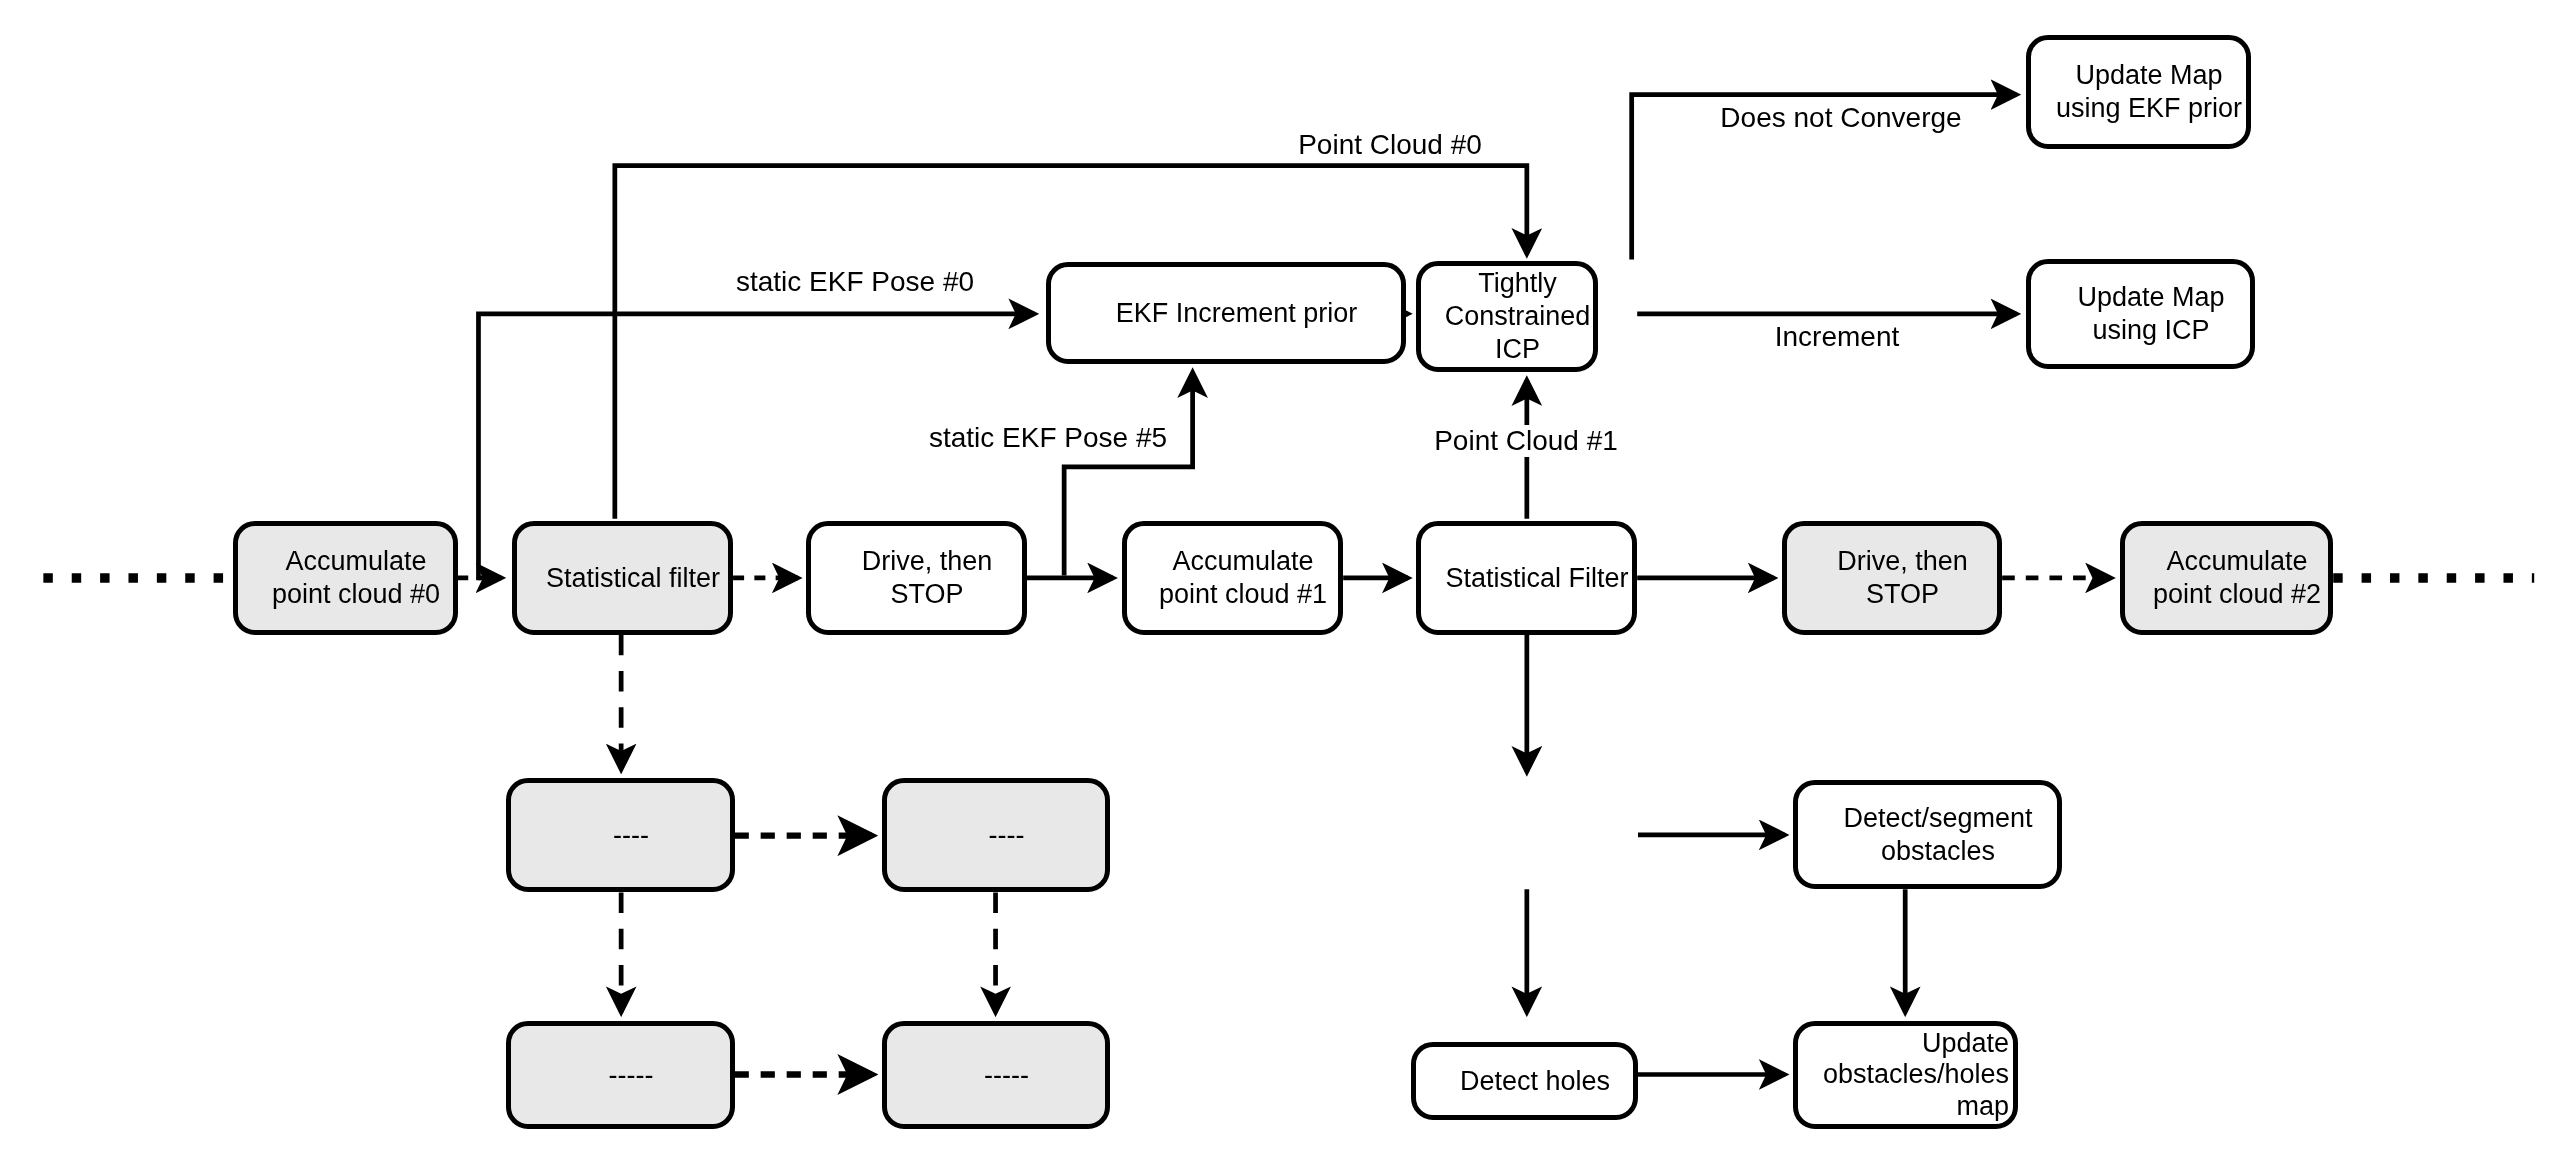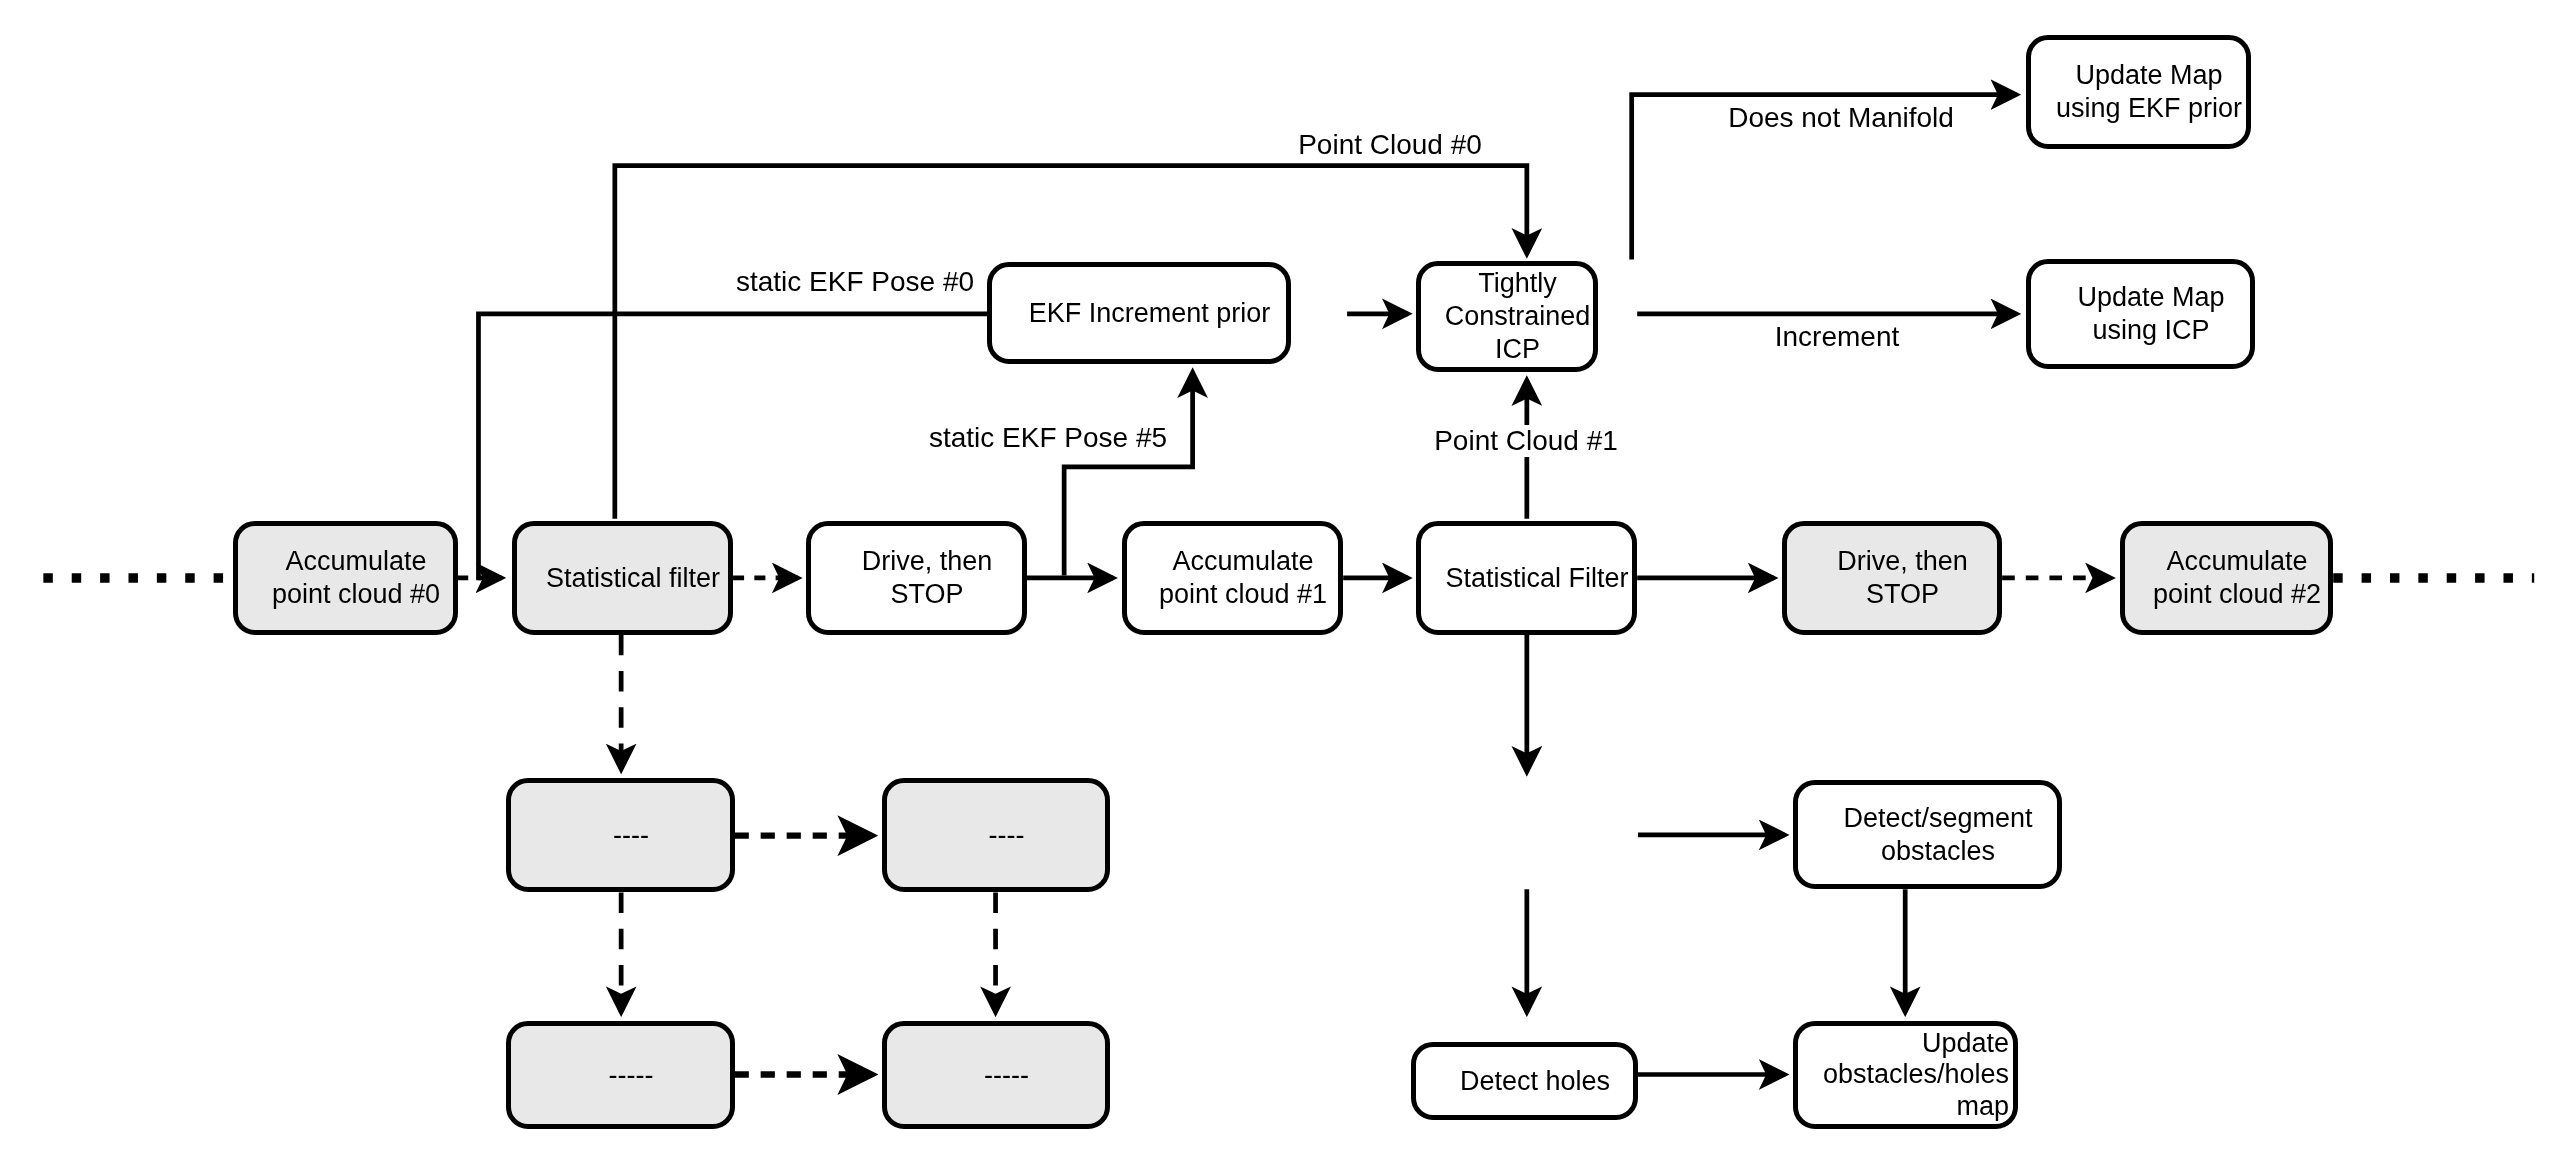--- a/index.html
+++ b/index.html
@@ -70,21 +70,21 @@
   <div class="node white" style="left:806px;top:521px;width:221px;height:114px">Drive, then
 STOP</div>
   <div class="node white" style="left:1122px;top:521px;width:221px;height:114px">Accumulate
 point cloud #1</div>
   <div class="node white" style="left:1416px;top:521px;width:221px;height:114px">Statistical Filter</div>
   <div class="node gray" style="left:1782px;top:521px;width:220px;height:114px">Drive, then
 STOP</div>
   <div class="node gray" style="left:2120px;top:521px;width:213px;height:114px">Accumulate
 point cloud #2</div>
 
-  <div class="node white" style="left:987px;top:262px;width:304px;height:102px">EKF Increment prior</div>
+  <div class="node white" style="left:1046px;top:262px;width:360px;height:102px">EKF Increment prior</div>
   <div class="node white" style="left:1416px;top:261px;width:182px;height:111px">Tightly
 Constrained ICP</div>
   <div class="node white" style="left:2026px;top:35px;width:225px;height:114px">Update Map
 using EKF prior</div>
   <div class="node white" style="left:2026px;top:259px;width:229px;height:110px">Update Map
 using ICP</div>
 
   <div class="node white" style="left:1793px;top:780px;width:269px;height:109px">Detect/segment
 obstacles</div>
   <div class="node white" style="left:1411px;top:1042px;width:227px;height:78px">Detect holes</div>
@@ -94,17 +94,17 @@
 
   <div class="node gray" style="left:506px;top:778px;width:229px;height:114px">----</div>
   <div class="node gray" style="left:882px;top:778px;width:228px;height:114px">----</div>
   <div class="node gray" style="left:506px;top:1021px;width:229px;height:108px">-----</div>
   <div class="node gray" style="left:882px;top:1021px;width:228px;height:108px">-----</div>
 
   <div class="elabel" style="left:1390px;top:145px">Point Cloud #0</div>
   <div class="elabel" style="left:855px;top:282px">static EKF Pose #0</div>
   <div class="elabel" style="left:1048px;top:438px">static EKF Pose #5</div>
   <div class="elabel" style="left:1526px;top:441px">Point Cloud #1</div>
-  <div class="elabel" style="left:1841px;top:118px">Does not Manifold</div>
+  <div class="elabel" style="left:1841px;top:118px">Does not Converge</div>
   <div class="elabel" style="left:1837px;top:337px">Increment</div>
 
 </div>
 
 
 </body></html>

